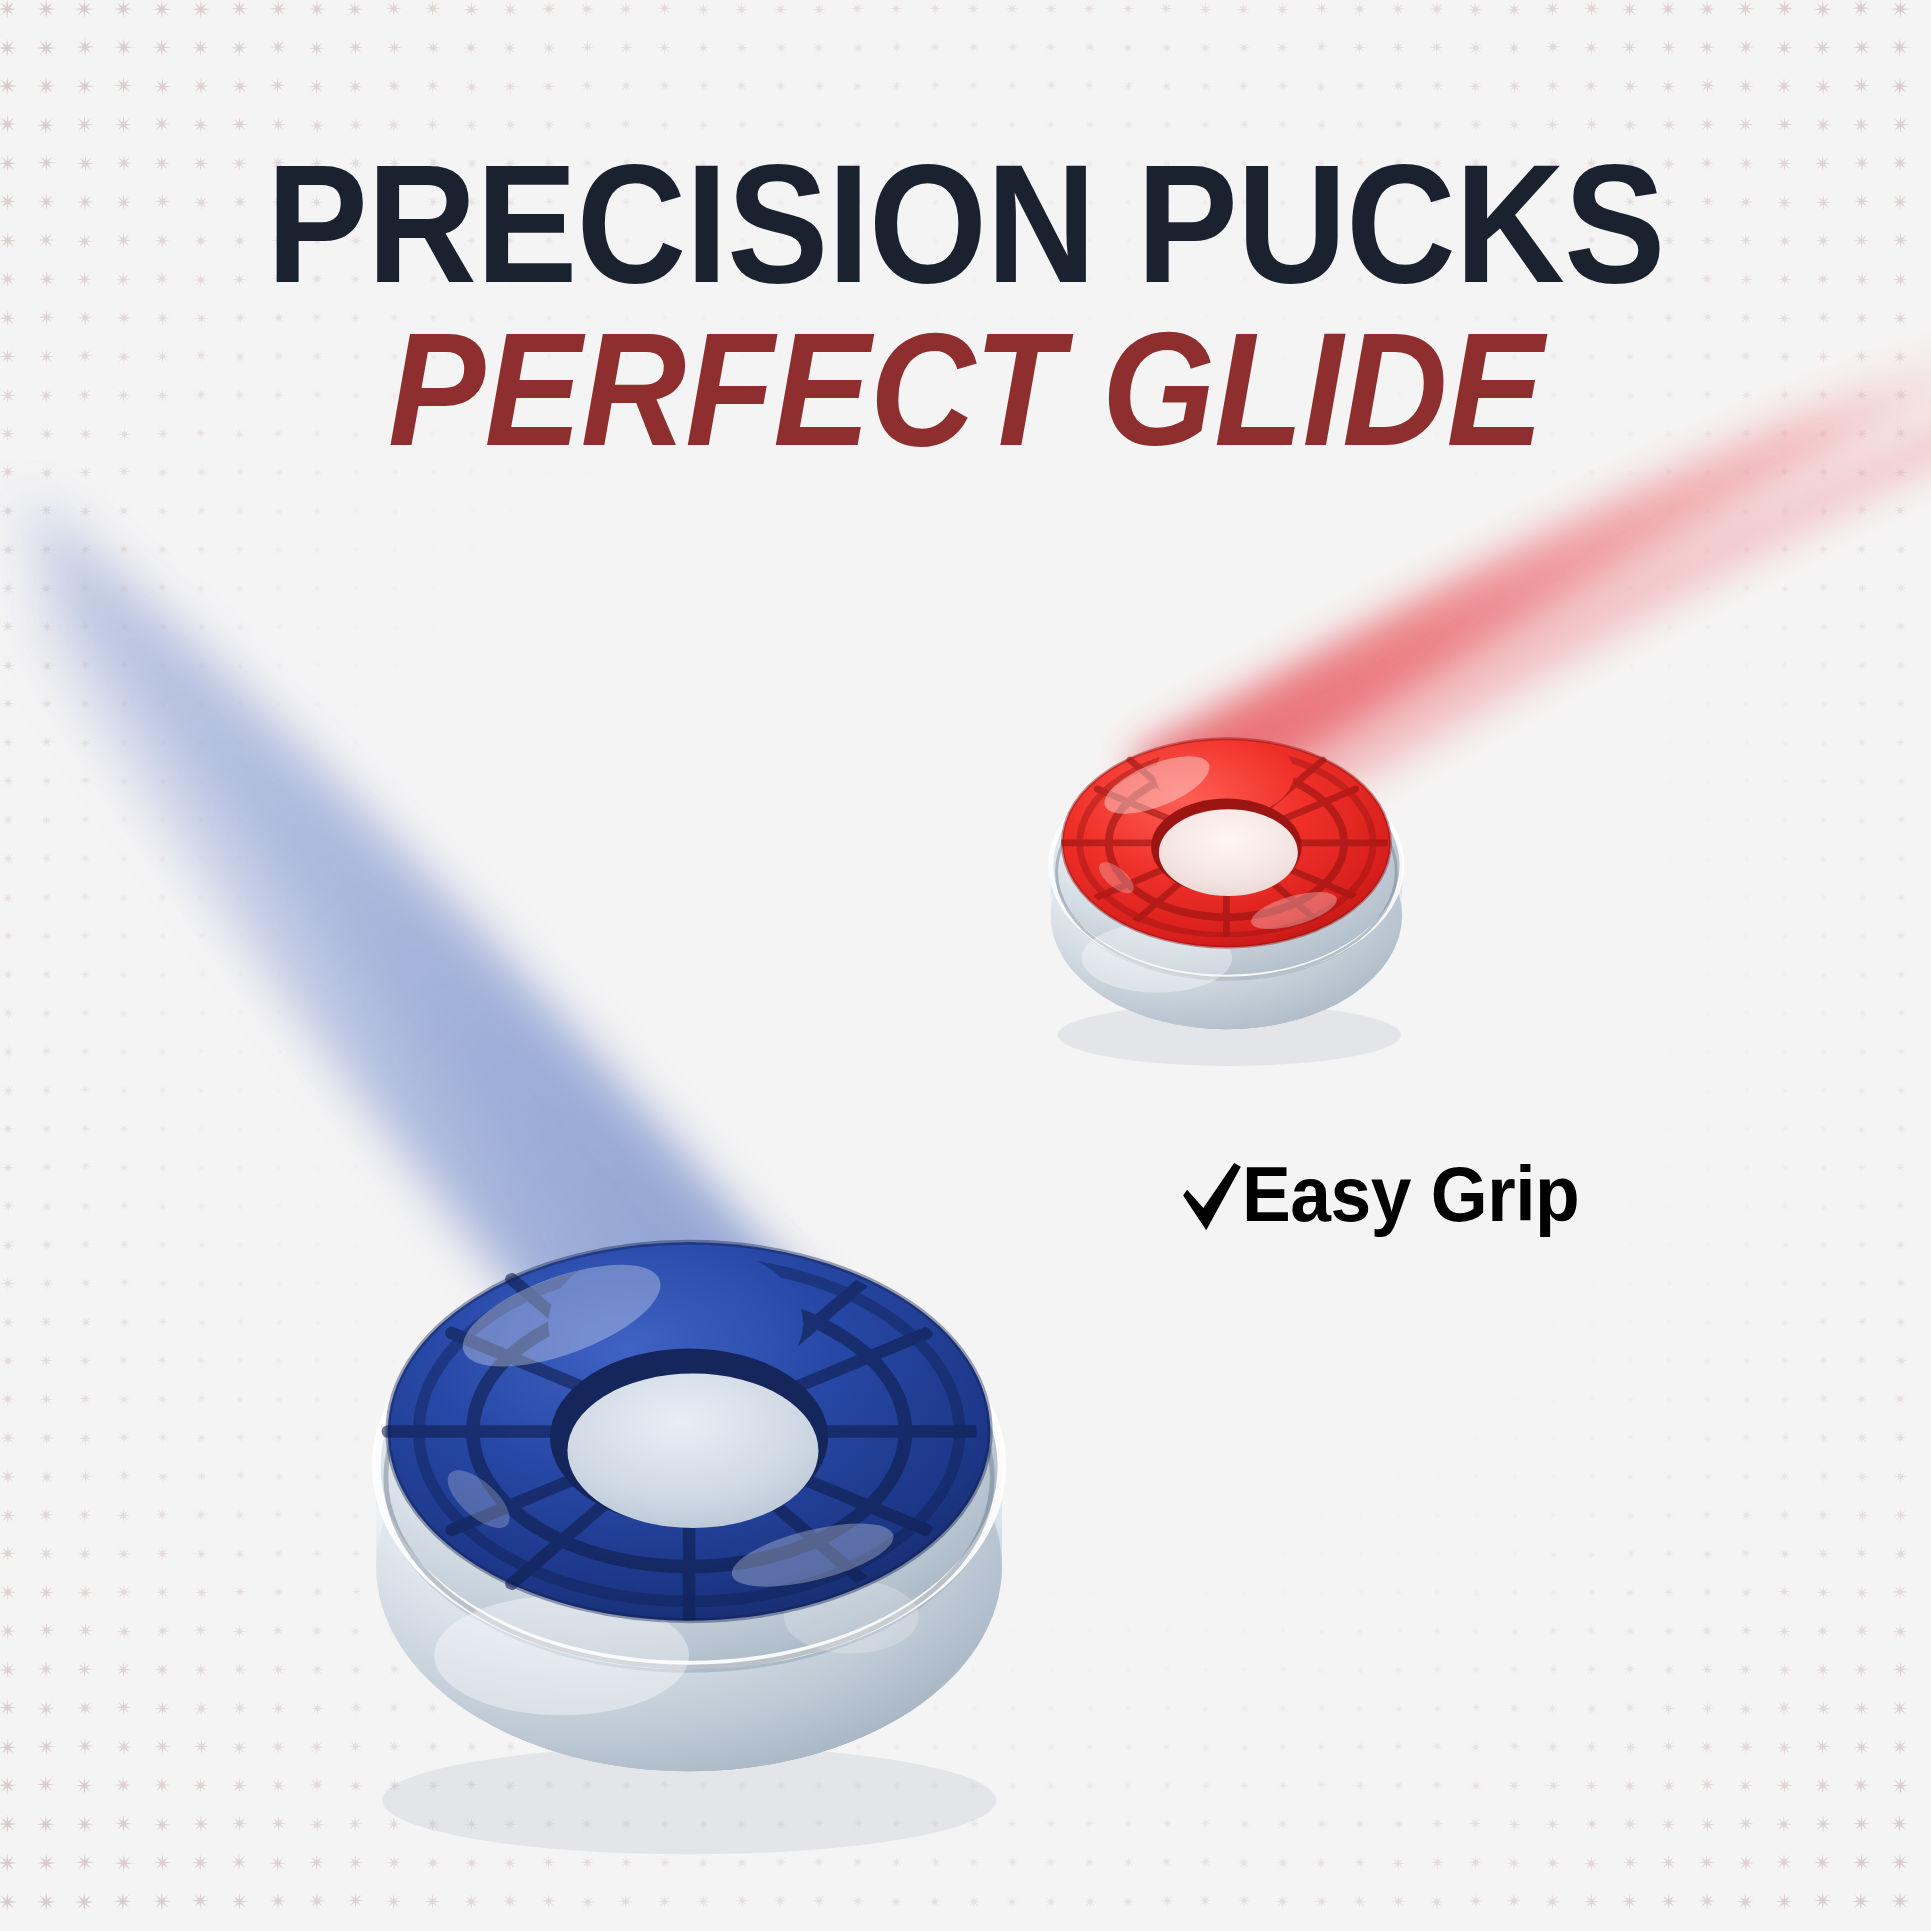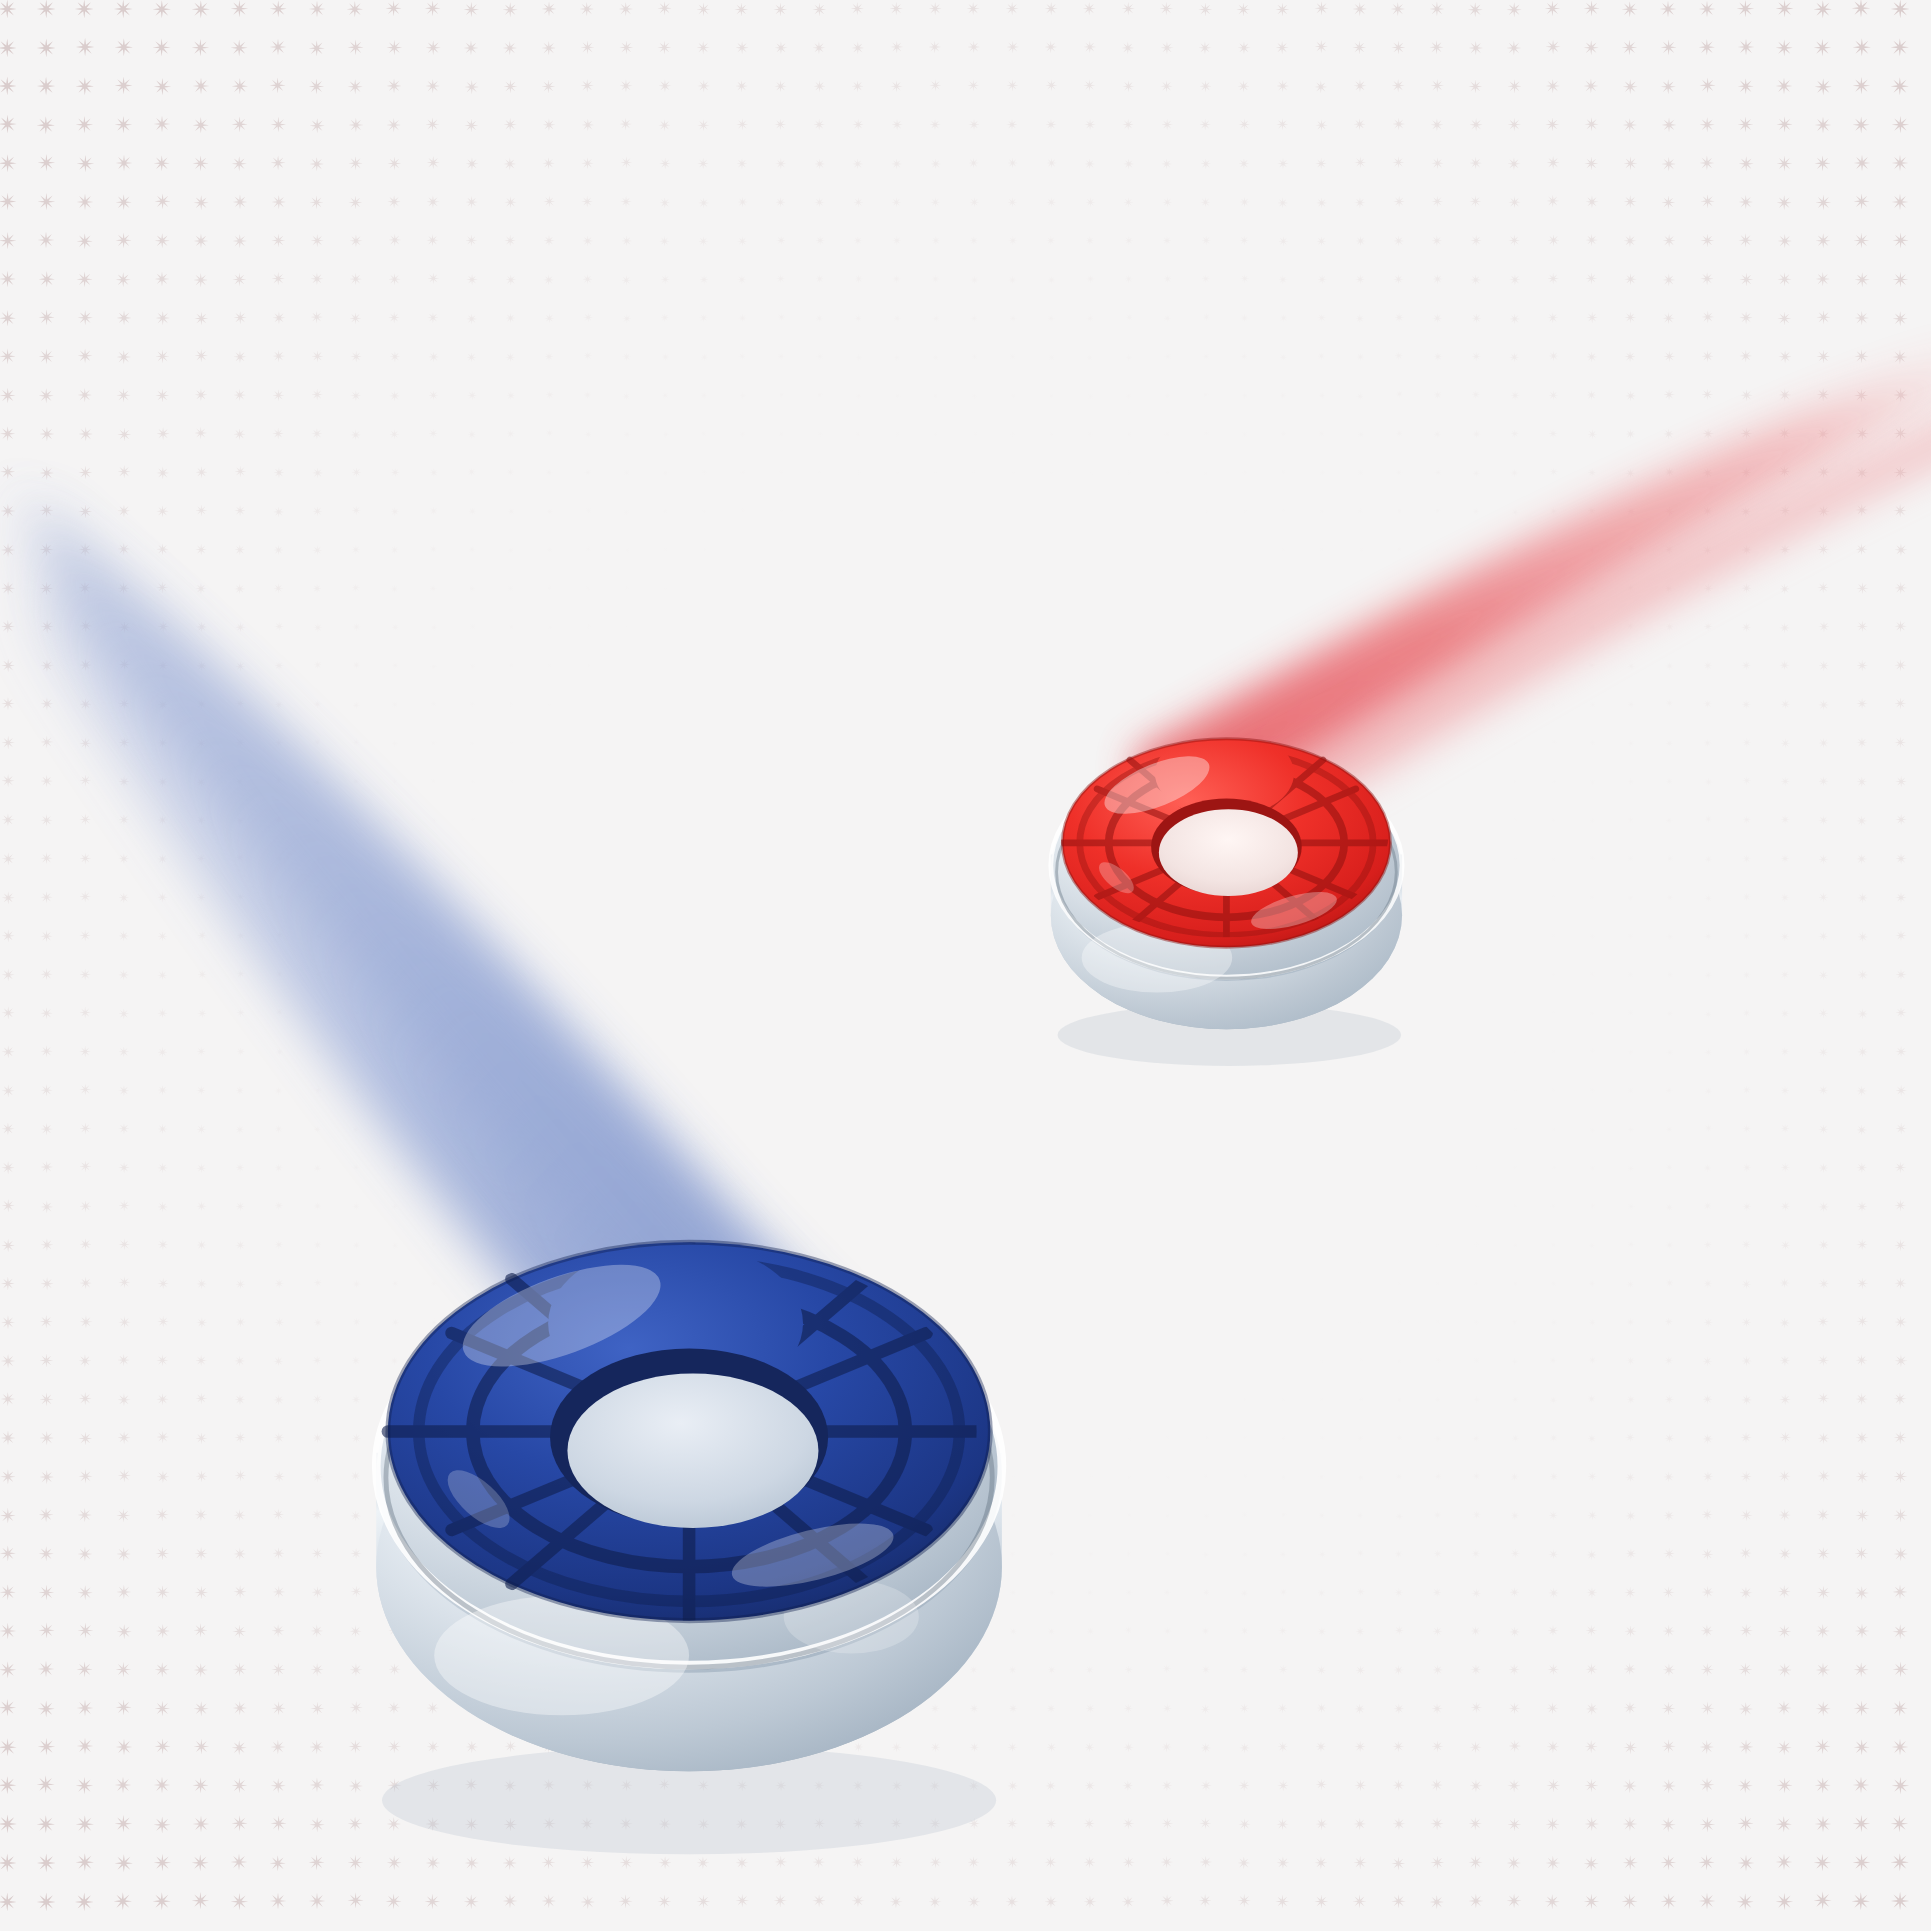--- a/index.html
+++ b/index.html
@@ -2280,18 +2280,28 @@
       <ellipse cx="432" cy="322" rx="144" ry="92" fill="#15265c"></ellipse>
       <ellipse cx="436" cy="336" rx="130" ry="80" fill="url(#bHoleGrad)"></ellipse>
 
       <ellipse cx="300" cy="196" rx="108" ry="40" fill="#ffffff" opacity="0.30" transform="rotate(-20 300 196)"></ellipse>
       <ellipse cx="560" cy="444" rx="86" ry="26" fill="#ffffff" opacity="0.28" transform="rotate(-14 560 444)"></ellipse>
       <ellipse cx="214" cy="386" rx="40" ry="18" fill="#ffffff" opacity="0.22" transform="rotate(42 214 386)"></ellipse>
       <ellipse cx="432" cy="316" rx="312" ry="196" fill="none" stroke="#0f1f4d" stroke-width="5" opacity="0.4"></ellipse>
     </g>
   </svg>
 
+  <div class="headline-block">
+    <div class="headline-1">PRECISION PUCKS</div>
+    <div class="headline-2">PERFECT GLIDE</div>
+  </div>
 
   <div class="features" id="features">
+      <div class="feature-row">
+        <svg class="check-icon" viewBox="0 0 66 78">
+          <path d="M 3 36 L 7 30 L 24 49 L 56 2 L 63 6 L 27 72 Z" fill="#000000"></path>
+        </svg>
+        <div class="feature-label">Easy Grip</div>
+      </div>
     </div>
 
 </div>
 
 
 </body></html>

